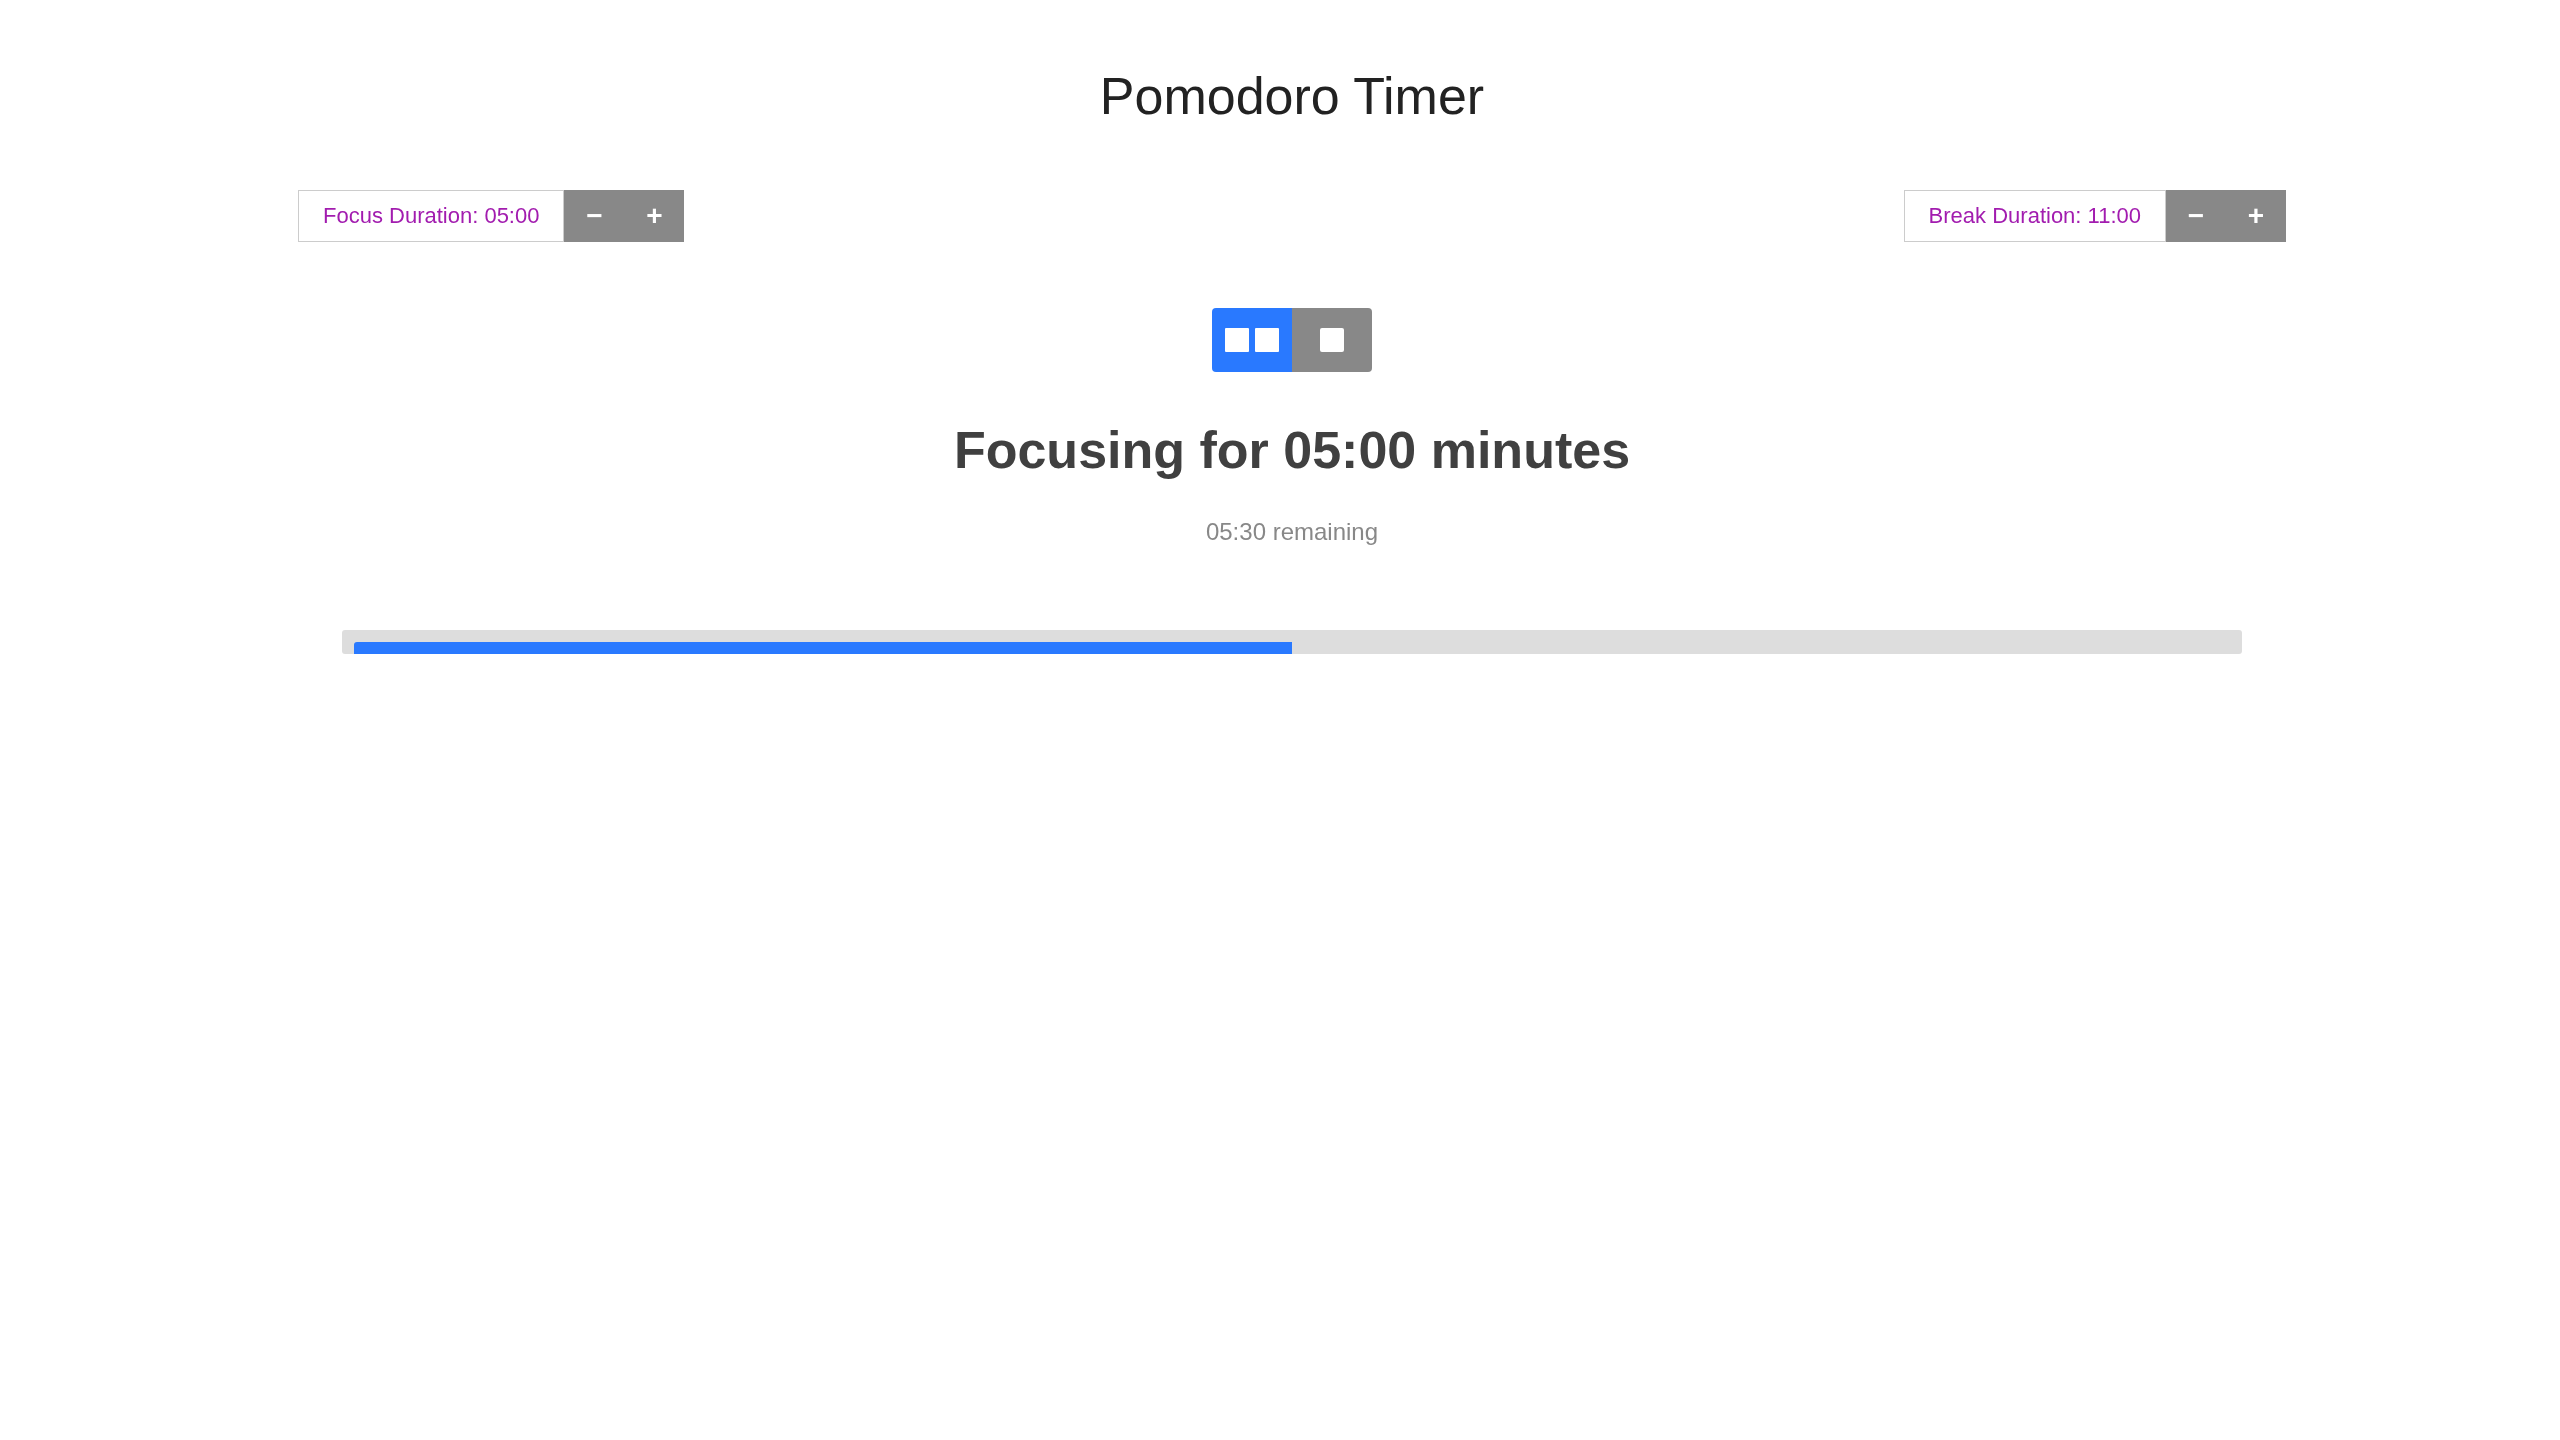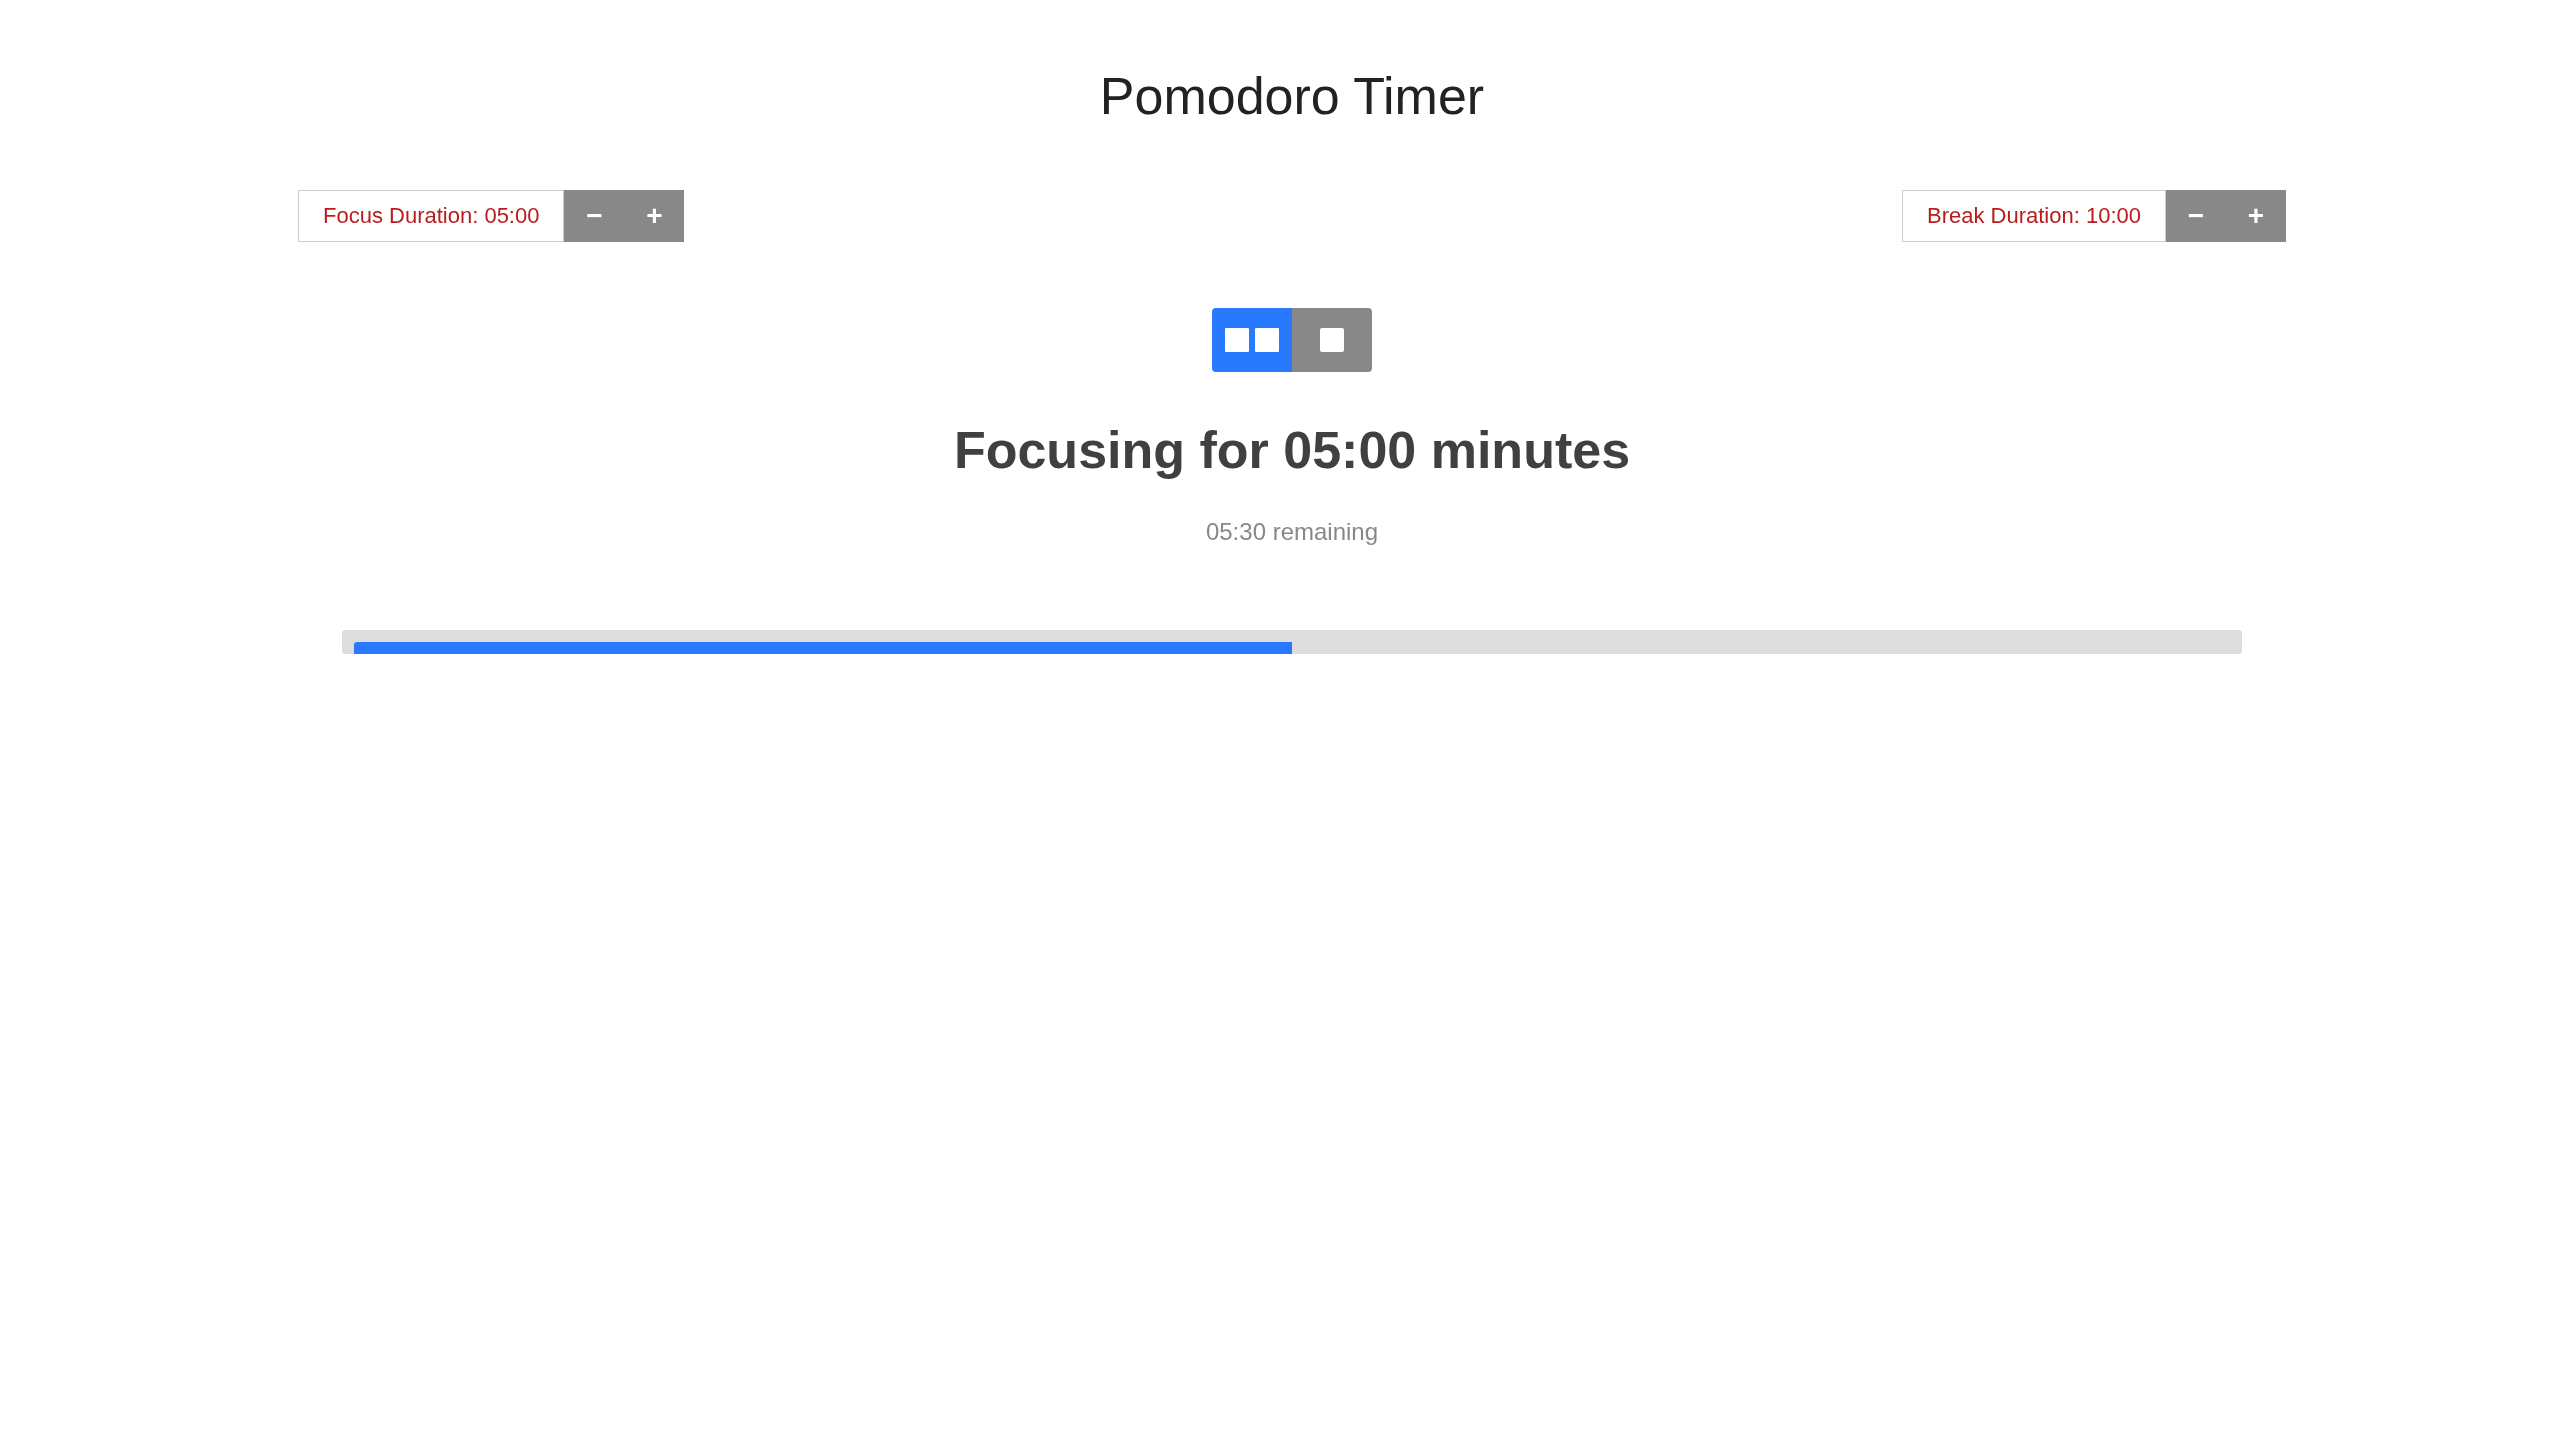--- a/index.html
+++ b/index.html
@@ -44,21 +44,21 @@
     .duration-control {
       display: flex;
       align-items: center;
       gap: 0;
     }
 
     .duration-label {
       border: 1.5px solid #cccccc;
       padding: 12px 24px;
       font-size: 22px;
-      color: #b91c1c;
+      color: #a21caf;
       background: #ffffff;
       white-space: nowrap;
     }
 
     .duration-btn {
       background: #888888;
       border: none;
       color: #ffffff;
       font-size: 28px;
       font-weight: bold;
@@ -172,21 +172,21 @@
 
   <div class="controls-row">
 
     <div class="duration-control">
       <span class="duration-label">Focus Duration: 05:00</span>
       <button class="duration-btn">−</button>
       <button class="duration-btn">+</button>
     </div>
 
     <div class="duration-control">
-      <span class="duration-label">Break Duration: 10:00</span>
+      <span class="duration-label">Break Duration: 11:00</span>
       <button class="duration-btn">−</button>
       <button class="duration-btn">+</button>
     </div>
 
   </div>
 
   <div class="timer-section">
 
     <div class="playback-controls">
       <button class="play-btn">

